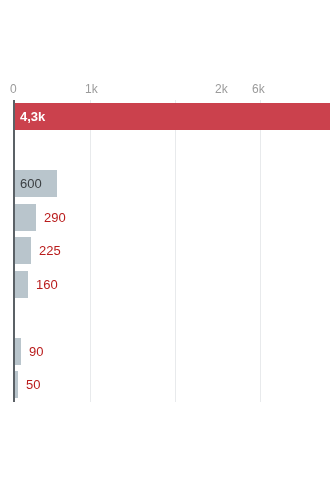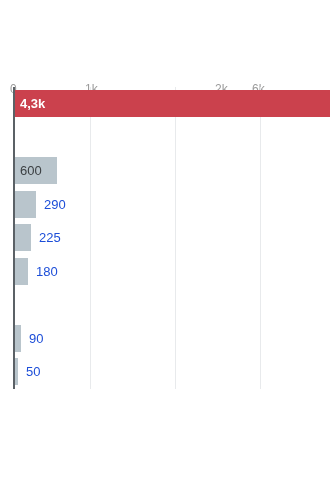--- a/index.html
+++ b/index.html
@@ -36,21 +36,21 @@
     font-size: 12px;
     line-height: 14px;
     color: #9b9b9b;
     white-space: nowrap;
   }
 
   
   .plot {
     position: absolute;
     left: 0;
-    top: 87px;
+    top: 100px;
     width: 330px;
     height: 302px;
     text-decoration: underline;
   }
 
   .gridline {
     position: absolute;
     top: 0;
     width: 1px;
     height: 302px;
@@ -96,21 +96,21 @@
   }
   .bar-label.inside {
     left: 20px;
   }
   .bar-label.inside-accent {
     left: 20px;
     color: #ffffff;
     font-weight: bold;
   }
   .bar-label.outside {
-    color: #1d4ed8;
+    color: #b91c1c;
   }
 </style>
 </head>
 <body>
 
 <div id="chart-root">
 
   <div class="axis-top">
       <div class="tick-label" style="left: 10px;">0</div>
       <div class="tick-label" style="left: 85px;">1k</div>
@@ -134,21 +134,21 @@
       <div class="bar-row" style="top: 100.667px; height: 33.5556px;">
         <div class="bar" style="width: 22px;"></div>
         <div class="bar-label outside" style="left: 44px;">290</div>
       </div>
       <div class="bar-row" style="top: 134.222px; height: 33.5556px; padding-left: 25px;">
         <div class="bar" style="width: 17px;"></div>
         <div class="bar-label outside" style="left: 39px;">225</div>
       </div>
       <div class="bar-row" style="top: 167.778px; height: 33.5556px;">
         <div class="bar" style="width: 14px;"></div>
-        <div class="bar-label outside" style="left: 36px;">180</div>
+        <div class="bar-label outside" style="left: 36px;">160</div>
       </div>
       <div class="bar-row" style="top: 234.889px; height: 33.5556px;">
         <div class="bar" style="width: 7px;"></div>
         <div class="bar-label outside" style="left: 29px;">90</div>
       </div>
       <div class="bar-row" style="top: 268.444px; height: 33.5556px;">
         <div class="bar" style="width: 4px;"></div>
         <div class="bar-label outside" style="left: 26px;">50</div>
       </div>
     </div>

